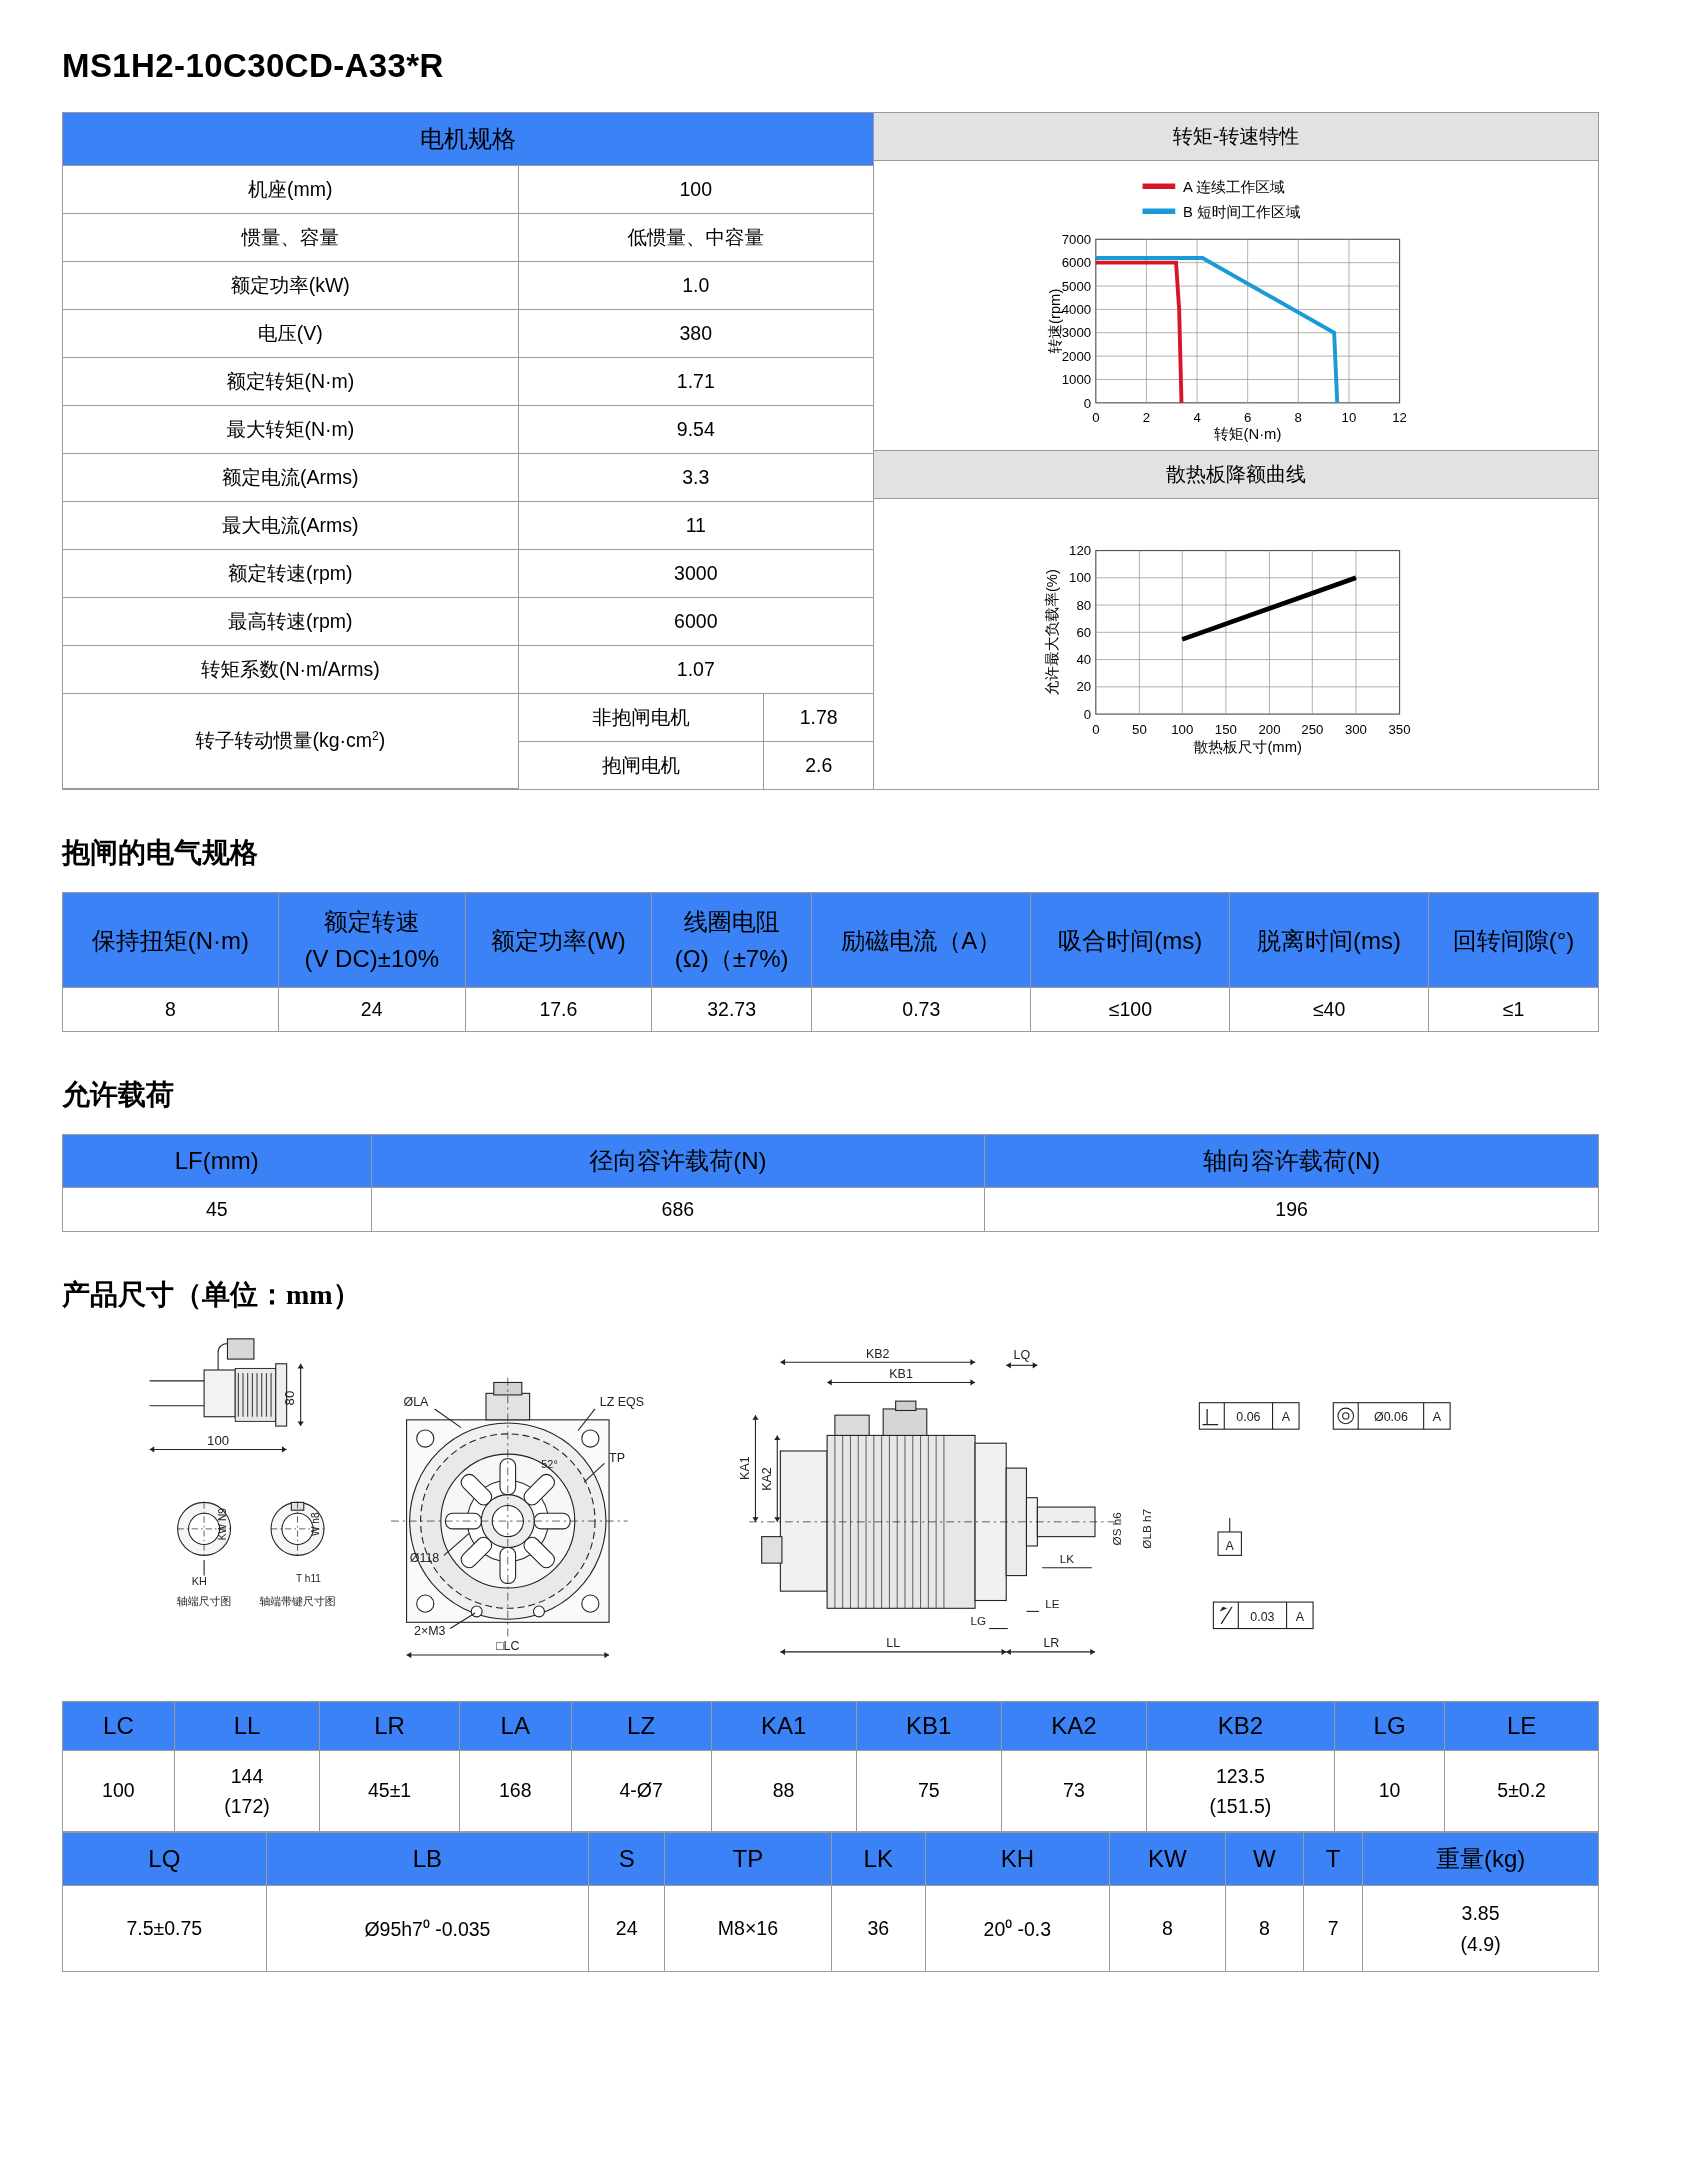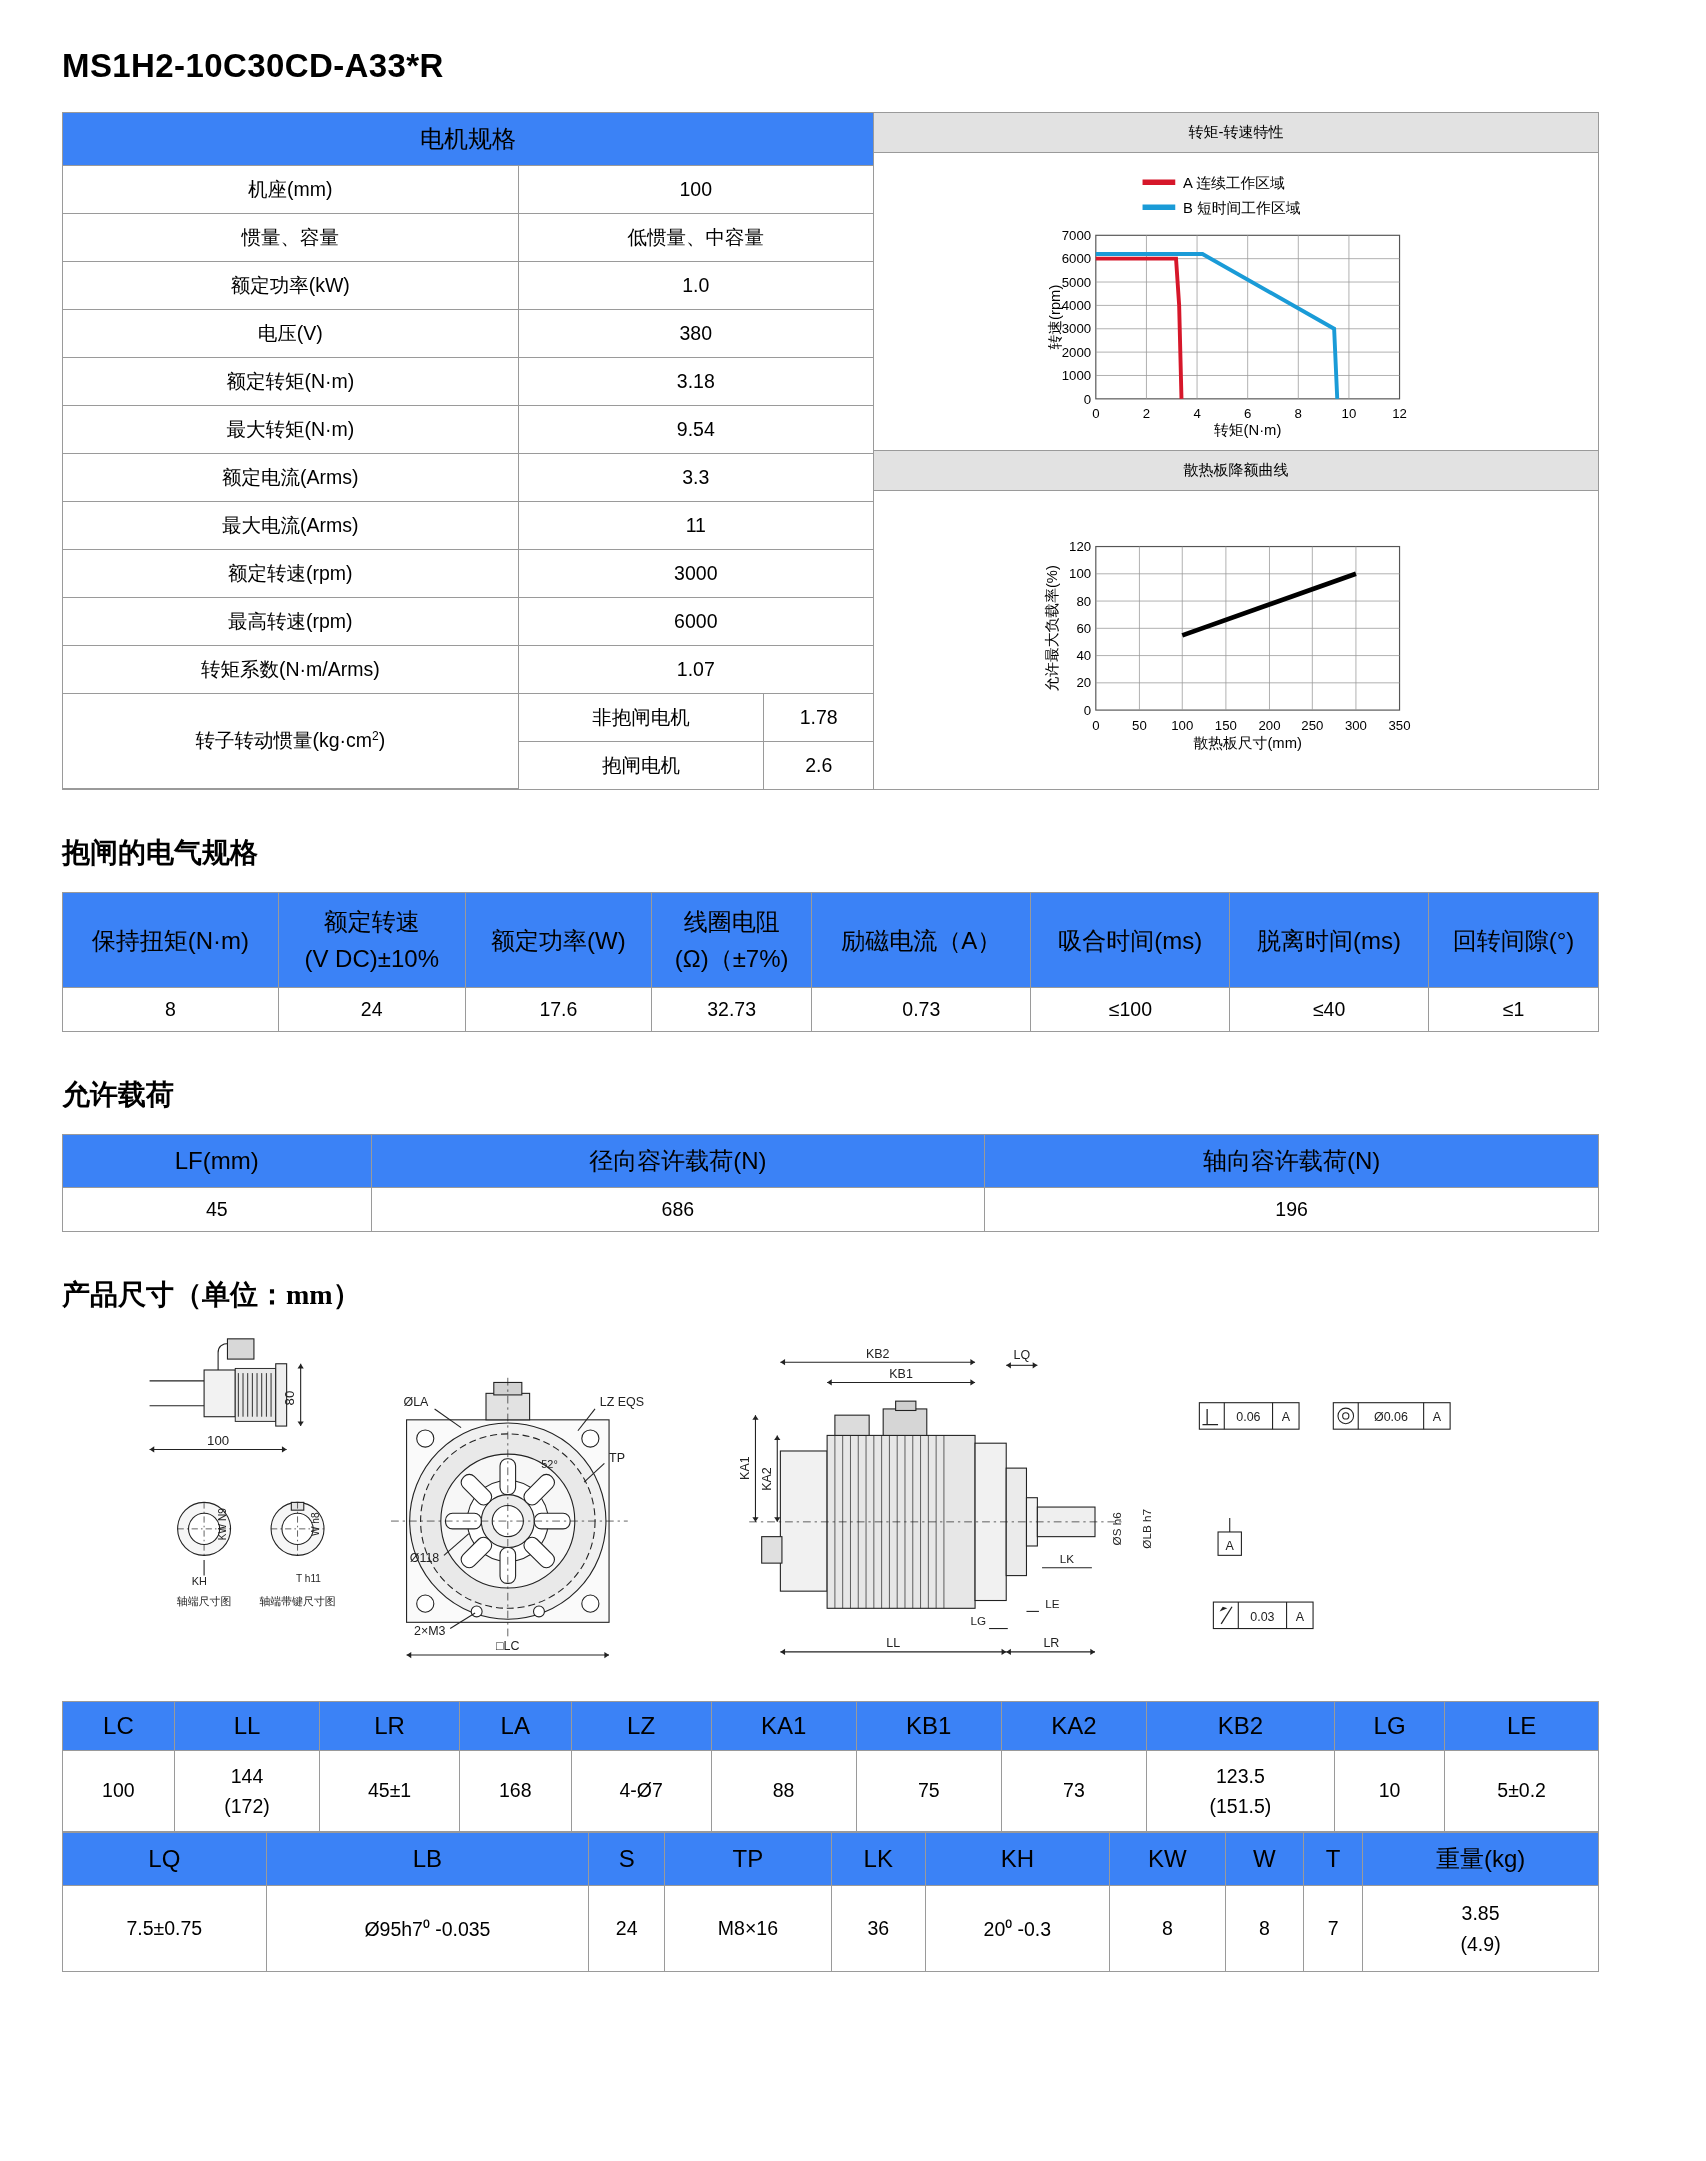--- a/index.html
+++ b/index.html
@@ -47,21 +47,21 @@
   .top-right { flex: 1; display: flex; flex-direction: column; }
   .top-left table { border: none; }
   .top-left table td { border-left: none; border-top: none; }
   .top-left table tr:last-child td { border-bottom: none; }
   .top-left table td:last-child { border-right: none; }
   .top-left .hdr { border-right: none; }
 
   .chart-head {
     background: #e2e2e2;
     text-align: center;
-    font-size: 15px;
+    font-size: 20px;
     padding: 10px 0;
     border-bottom: 0.8px solid #9a9a9a;
   }
   .chart-body { flex: 1; display: flex; align-items: center; justify-content: center; padding: 7.8px 0; }
   .chart-sep { border-top: 0.8px solid #9a9a9a; }
 
   
   .drawing {
     width: 100%;
     display: flex;
@@ -97,21 +97,21 @@
         <tr>
           <td>额定功率(kW)</td>
           <td colspan="2">1.0</td>
         </tr>
         <tr>
           <td>电压(V)</td>
           <td colspan="2">380</td>
         </tr>
         <tr>
           <td>额定转矩(N·m)</td>
-          <td colspan="2">3.18</td>
+          <td colspan="2">1.71</td>
         </tr>
         <tr>
           <td>最大转矩(N·m)</td>
           <td colspan="2">9.54</td>
         </tr>
         <tr>
           <td>额定电流(Arms)</td>
           <td colspan="2">3.3</td>
         </tr>
         <tr>

